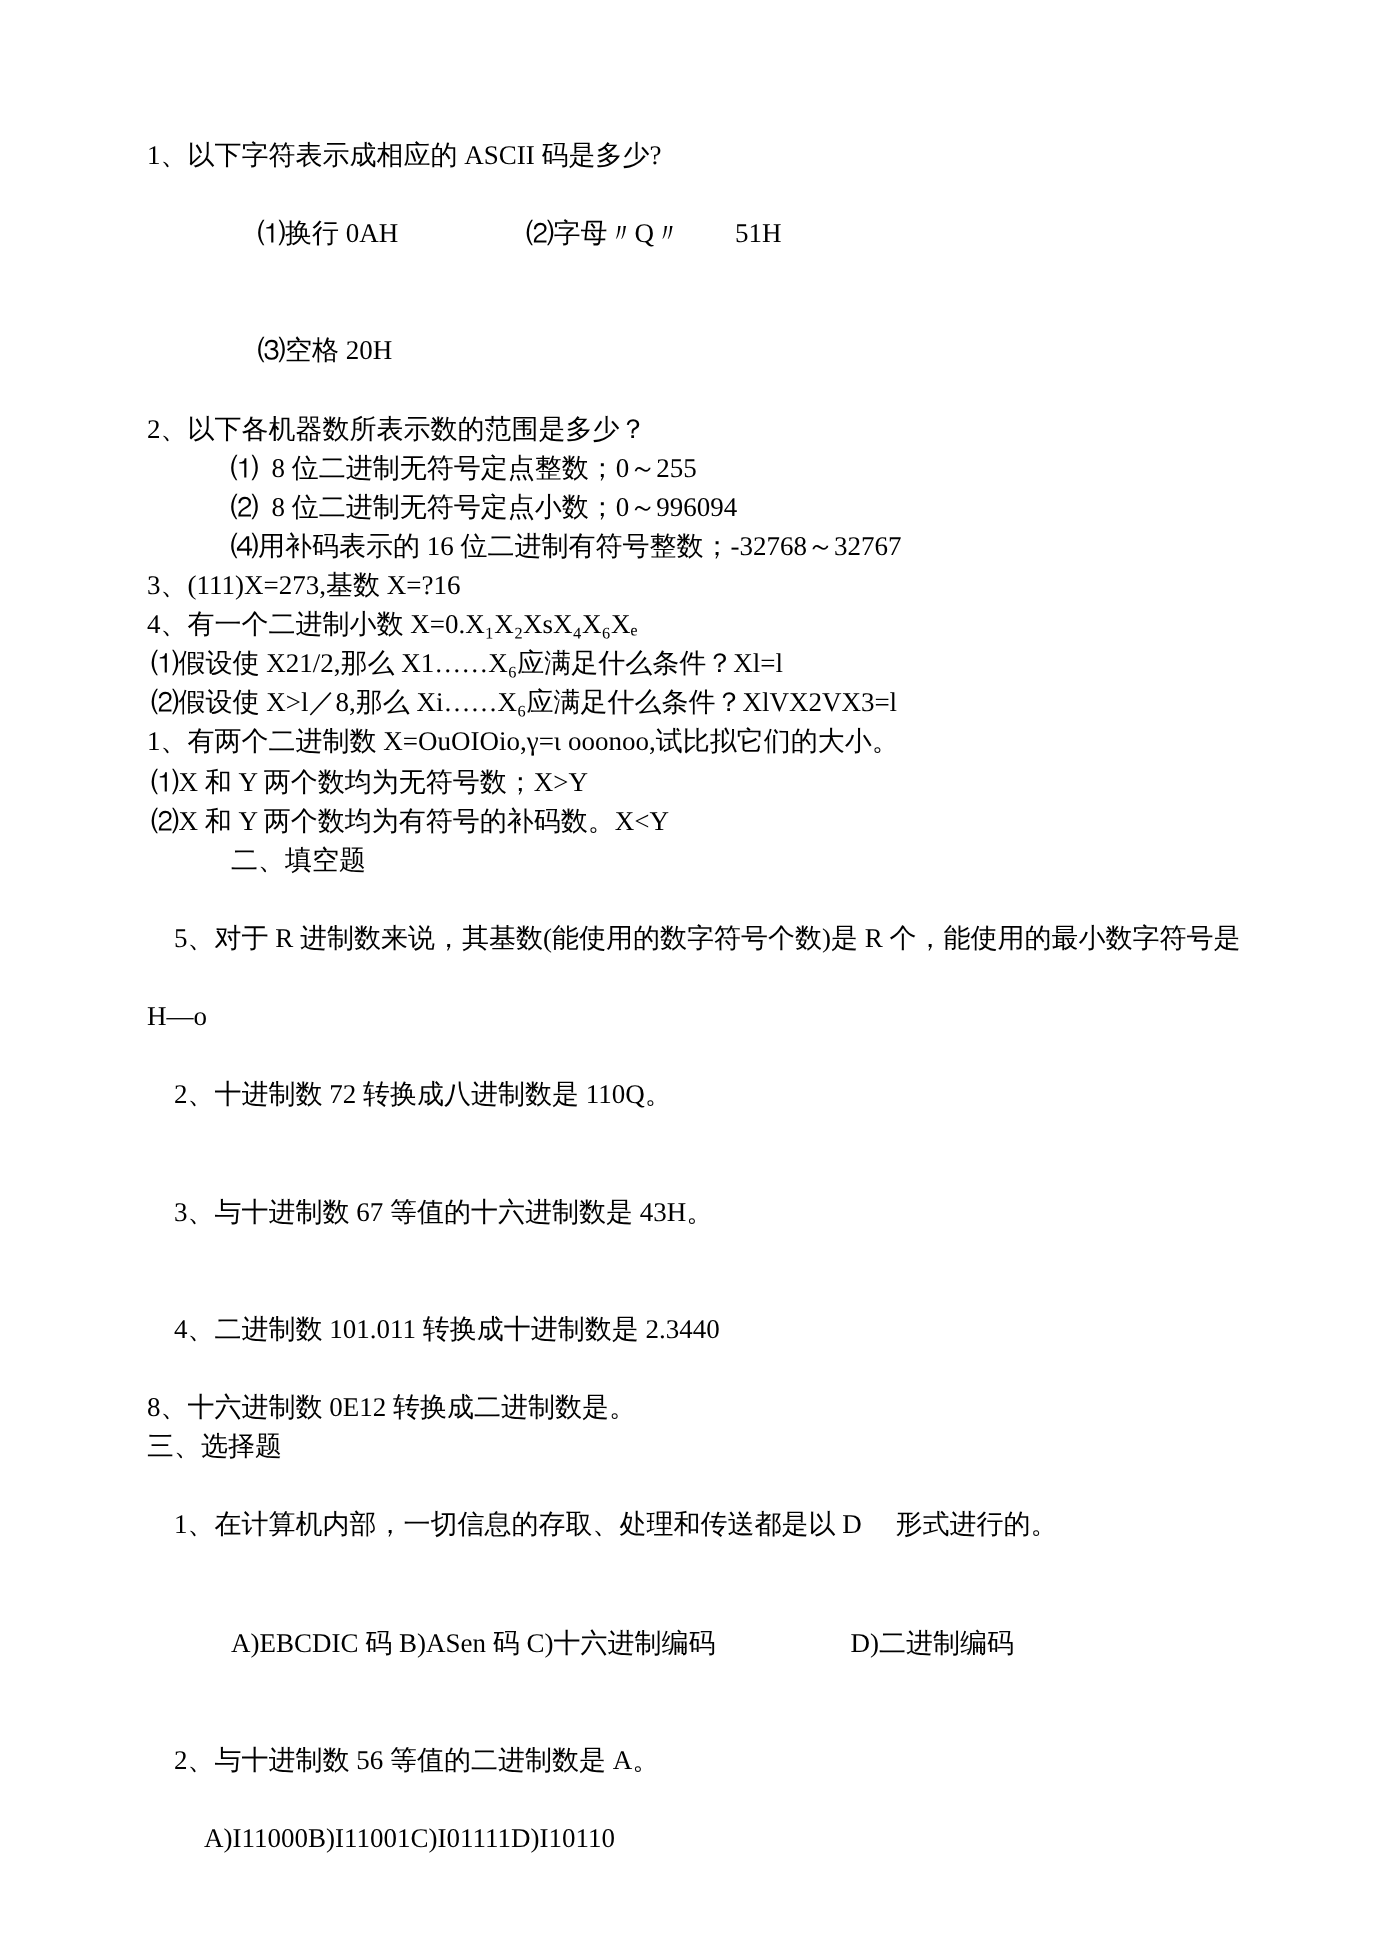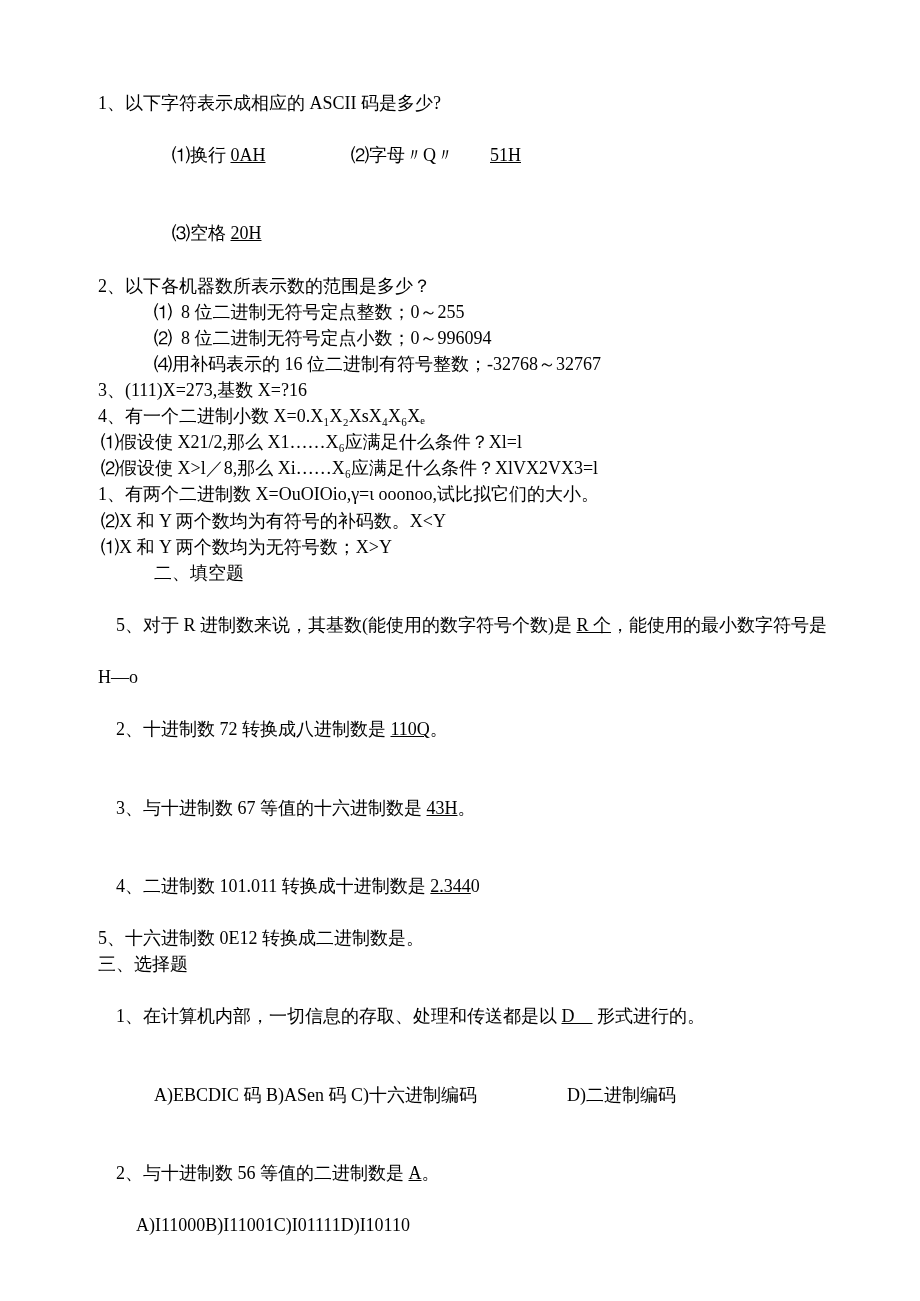--- a/index.html
+++ b/index.html
@@ -9,21 +9,21 @@
     width: 920px;
     font-family: "SimSun", "宋体", serif;
     font-size: 18px;
     color: #000;
     line-height: 1.45;
   }
   .page {
     padding: 90px 88px 60px 98px;
   }
   .line { white-space: pre-wrap; }
-  .u { text-decoration: underline; }
+  .u { }
   .indent1 { padding-left: 38px; }
   .indent2 { padding-left: 56px; }
   .indent-a { padding-left: 3px; }
 </style>
 </head>
 <body>
 
 <div class="page">
 
 
@@ -40,43 +40,43 @@
   <div class="line indent2">⑵  8 位二进制无符号定点小数；0～996094</div>
   <div class="line indent2">⑷用补码表示的 16 位二进制有符号整数；-32768～32767</div>
 
   <div class="line">3、(111)X=273,基数 X=?16</div>
 
   <div class="line">4、有一个二进制小数 X=0.X₁X₂XsX₄X₆Xₑ</div>
   <div class="line indent-a">⑴假设使 X21/2,那么 X1……X₆应满足什么条件？Xl=l</div>
   <div class="line indent-a">⑵假设使 X&gt;l／8,那么 Xi……X₆应满足什么条件？XlVX2VX3=l</div>
 
   <div class="line">1、有两个二进制数 X=OuOIOio,γ=ι ooonoo,试比拟它们的大小。</div>
+  <div class="line indent-a">⑴X 和 Y 两个数均为无符号数；X&gt;Y</div>
   <div class="line indent-a">⑵X 和 Y 两个数均为有符号的补码数。X&lt;Y</div>
-  <div class="line indent-a">⑴X 和 Y 两个数均为无符号数；X&gt;Y</div>
 
   <div class="line indent2">二、填空题</div>
 
   <div class="line">
     <span>5、对于 R 进制数来说，其基数(能使用的数字符号个数)是 </span><span class="u">R 个</span><span>，能使用的最小数字符号是</span>
   </div>
   <div class="line">H—o</div>
 
   <div class="line">
     <span>2、十进制数 72 转换成八进制数是 </span><span class="u">110Q</span><span>。</span>
   </div>
 
   <div class="line">
     <span>3、与十进制数 67 等值的十六进制数是 </span><span class="u">43H</span><span>。</span>
   </div>
 
   <div class="line">
     <span>4、二进制数 101.011 转换成十进制数是 </span><span class="u">2.344</span><span>0</span>
   </div>
 
-  <div class="line">5、十六进制数 0E12 转换成二进制数是。</div>
+  <div class="line">8、十六进制数 0E12 转换成二进制数是。</div>
 
   <div class="line">三、选择题</div>
 
   <div class="line">
     <span>1、在计算机内部，一切信息的存取、处理和传送都是以 </span><span class="u">D    </span><span> 形式进行的。</span>
   </div>
   <div class="line indent1">
     <span>A)EBCDIC 码 B)ASen 码 C)十六进制编码</span><span>                    </span><span>D)二进制编码</span>
   </div>
 

